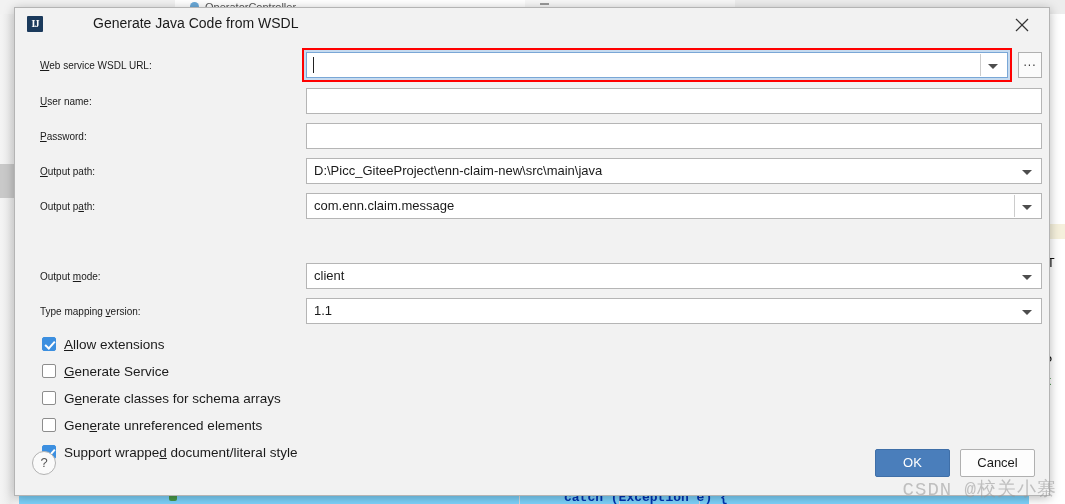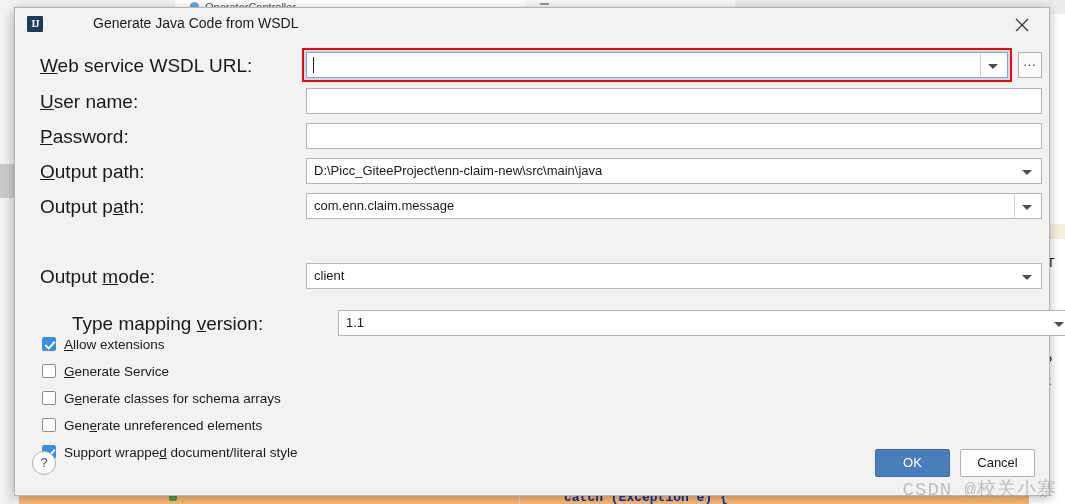--- a/index.html
+++ b/index.html
@@ -65,21 +65,21 @@
     font-size: 13px;
     color: #111;
   }
   .bg-code span { position: absolute; white-space: pre; }
   .bg-code .hl {
     position: absolute; left: 0; width: 36px; height: 15px; background: #f5f0dc;
   }
 
   .bg-bottom {
     position: absolute; left: 19px; bottom: 0; right: 36px; height: 14px;
-    background: #fdba74; border-top: 1px solid #e4e4e4;
+    background: #7dd3fc; border-top: 1px solid #e4e4e4;
   }
   .bg-bottom-dot {
     position: absolute; left: 150px; bottom: 3px; width: 8px; height: 8px;
     background: #4a9b4a; border-radius: 2px;
   }
   .bg-bottom-kw {
     position: absolute; bottom: -1px; left: 545px; font-size: 13px;
     color: #0033b3; font-weight: bold;
     font-family: "Liberation Mono", monospace; white-space: nowrap;
   }
@@ -123,21 +123,21 @@
     width: 38px; height: 26px;
     cursor: pointer;
   }
   .close-btn svg { position:absolute; left: 12px; top: 6px; }
 
   .dlg-body { position: absolute; left: 0; top: 32px; right: 0; bottom: 52px; }
 
   .row { position: absolute; left: 0; right: 0; height: 28px; }
   .lbl {
     position: absolute; left: 25px; top: 0;
-    font-size: 19px; color: #1a1a1a; line-height: 28px;
+    font-size: 10px; color: #1a1a1a; line-height: 28px;
     white-space: nowrap;
   }
   .lbl u { text-decoration: underline; }
 
   .field {
     position: absolute; left: 291px; width: 736px; height: 26px;
     background: #ffffff;
     border: 1px solid #b5b5b5;
     box-sizing: border-box;
     font-size: 13px;
@@ -345,21 +345,21 @@
 
 
       <div class="row" style="top:223px;">
         <div class="lbl"><span>Output </span><u>m</u><span>ode:</span></div>
         <div class="field">
           <span>client</span>
           <div class="combo-arrow"></div>
         </div>
       </div>
 
-      <div class="row" style="top:270px;margin-left:32px;">
+      <div class="row" style="top:258px;">
         <div class="lbl"><span>Type mapping </span><u>v</u><span>ersion:</span></div>
         <div class="field">
           <span>1.1</span>
           <div class="combo-arrow"></div>
         </div>
       </div>
 
       <div class="cb-row" style="top:294px;">
         <div class="cb checked"></div>
         <div class="cb-lbl"><u>A</u><span>llow extensions</span></div>

